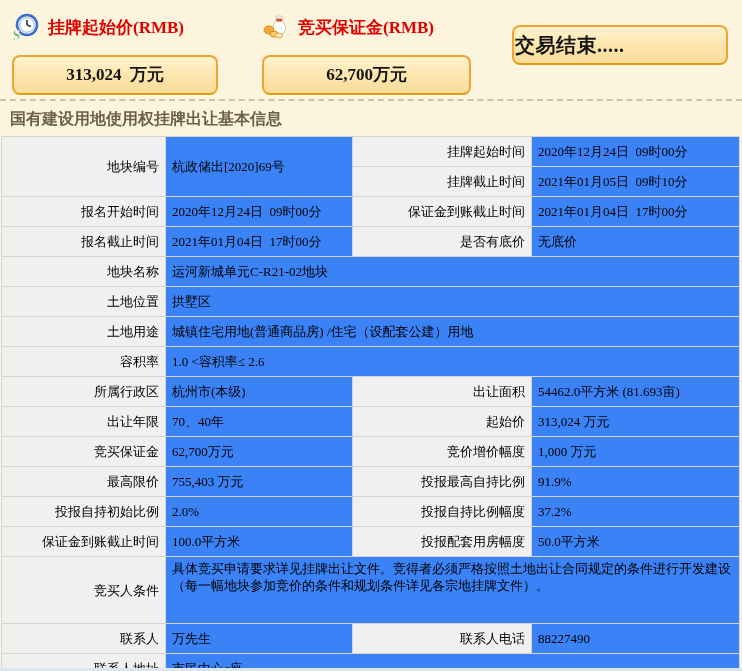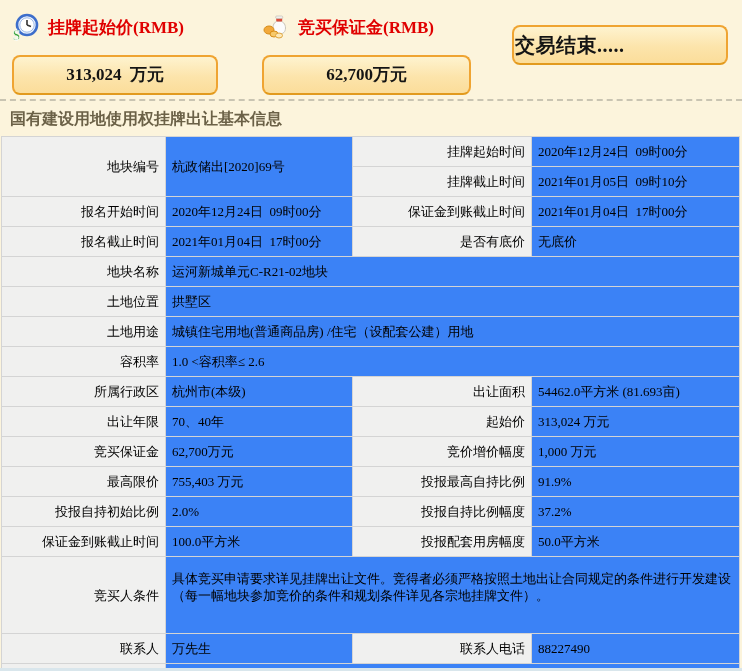--- a/index.html
+++ b/index.html
@@ -44,21 +44,21 @@
     padding:2px 6px;
     height:25px;
     vertical-align:middle;
     white-space:pre-wrap;
     overflow:hidden;
     line-height:17px;
   }
   table.info td.label{background:#f0f0ef;text-align:right;}
   table.info td.value{background:#3b82f6;}
   tr.tall td{height:61px;}
-  tr.tall td.value{vertical-align:top;padding-top:13px;}
+  tr.tall td.value{vertical-align:top;padding-top:3px;}
   .bottom-strip{height:3px;background:#d9e6ec;width:742px;position:absolute;bottom:0;left:0;}
 </style>
 </head>
 <body>
 
 <div class="top">
 
   <div class="card card-1">
     <div class="card-head">
       <span class="icon">

